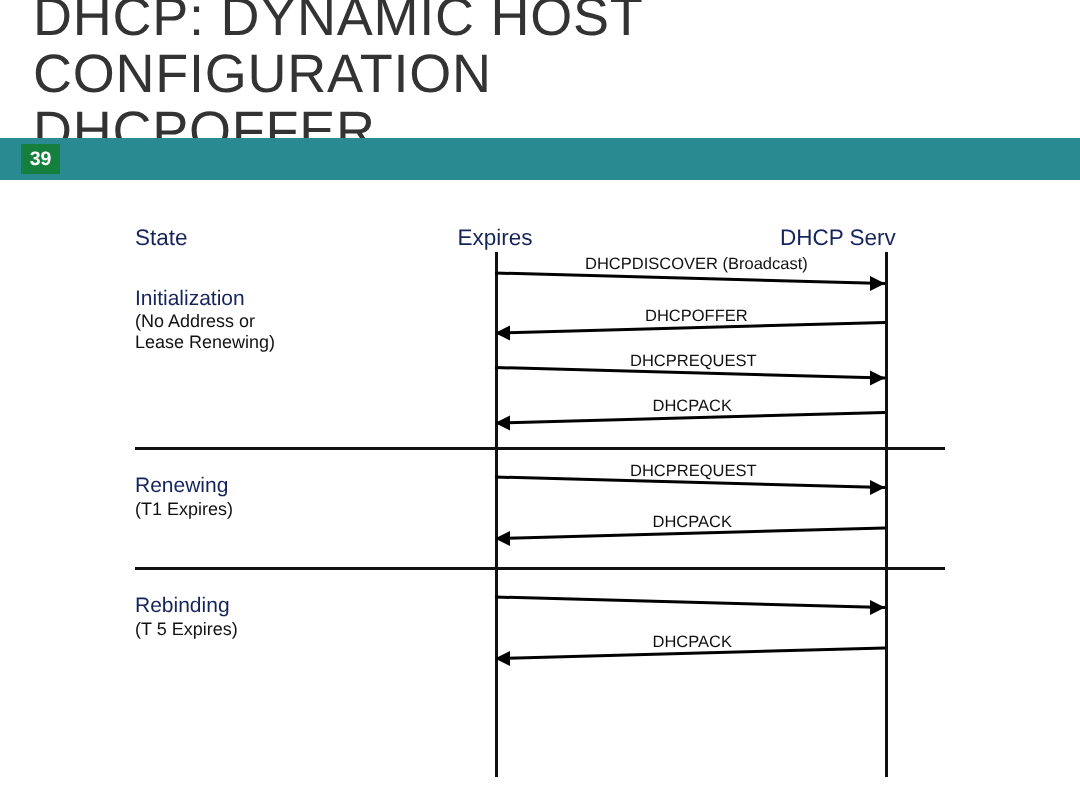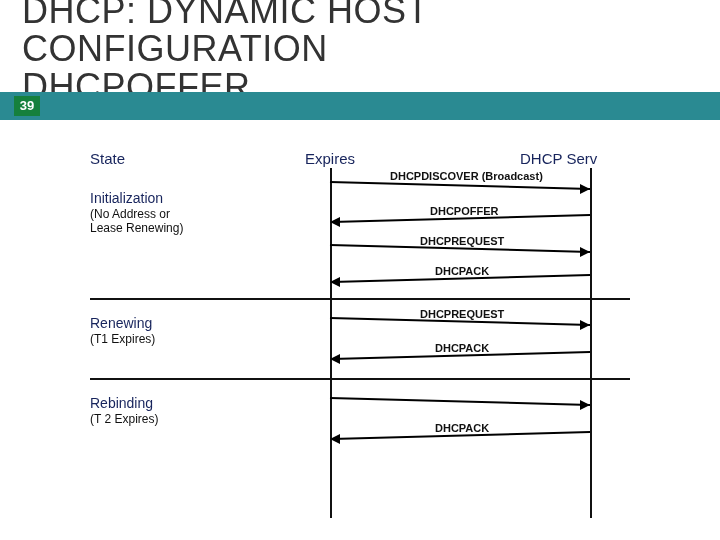--- a/index.html
+++ b/index.html
@@ -5,21 +5,21 @@
   html,body{margin:0;padding:0;width:720px;height:540px;background:#fff;font-family:Arial,Helvetica,sans-serif;overflow:hidden}
   .title{position:absolute;left:22px;top:-8px;font-size:36px;color:#333;line-height:1.05;letter-spacing:.5px}
   .teal-bar{position:absolute;left:0;top:92px;width:720px;height:28px;background:#2a8a92}
   .page-badge{position:absolute;left:14px;top:96px;width:26px;height:20px;background:#15803d;color:#fff;font-size:13px;font-weight:bold;text-align:center;line-height:20px}
   .diagram{position:absolute;left:90px;top:150px;width:540px;height:370px}
   .col-head{position:absolute;top:0;font-weight:normal;font-size:15px;color:#17245c}
   .state-label{position:absolute;left:0;font-weight:normal;font-size:14px;color:#17245c}
   .state-sub{position:absolute;left:0;font-size:12px;color:#111;line-height:1.1}
   .lifeline{position:absolute;top:18px;width:2px;background:#111}
   .hsep{position:absolute;left:0;width:540px;height:2px;background:#111}
-  .msg{position:absolute;font-size:11px;font-weight:bold;color:#111;white-space:nowrap}
+  .msg{position:absolute;font-size:11px;font-weight:normal;color:#111;white-space:nowrap}
   svg{position:absolute;overflow:visible}
 </style>
 </head>
 <body>
 
 <div class="title">
   <span>DHCP: DYNAMIC HOST</span><br>
   <span>CONFIGURATION</span><br>
   <span>DHCPOFFER</span>
 </div>
@@ -76,21 +76,21 @@
 
   <div class="msg" style="left:345px;top:192px">DHCPACK</div>
   <svg style="left:240px;top:195px" width="262" height="20">
       <line x1="260" y1="7" x2="2" y2="14" stroke="#000" stroke-width="2"></line>
       <polygon points="0,14 10,9 10,19" fill="#000"></polygon>
     </svg>
 
   <div class="hsep" style="top:228px"></div>
 
   <div class="state-label" style="top:245px">Rebinding</div>
-  <div class="state-sub" style="top:263px">(T 2 Expires)</div>
+  <div class="state-sub" style="top:263px">(T 5 Expires)</div>
 
   <svg style="left:240px;top:241px" width="262" height="20">
       <line x1="0" y1="7" x2="260" y2="14" stroke="#000" stroke-width="2"></line>
       <polygon points="260,14 250,9 250,19" fill="#000"></polygon>
     </svg>
 
   <div class="msg" style="left:345px;top:272px">DHCPACK</div>
   <svg style="left:240px;top:275px" width="262" height="20">
       <line x1="260" y1="7" x2="2" y2="14" stroke="#000" stroke-width="2"></line>
       <polygon points="0,14 10,9 10,19" fill="#000"></polygon>

